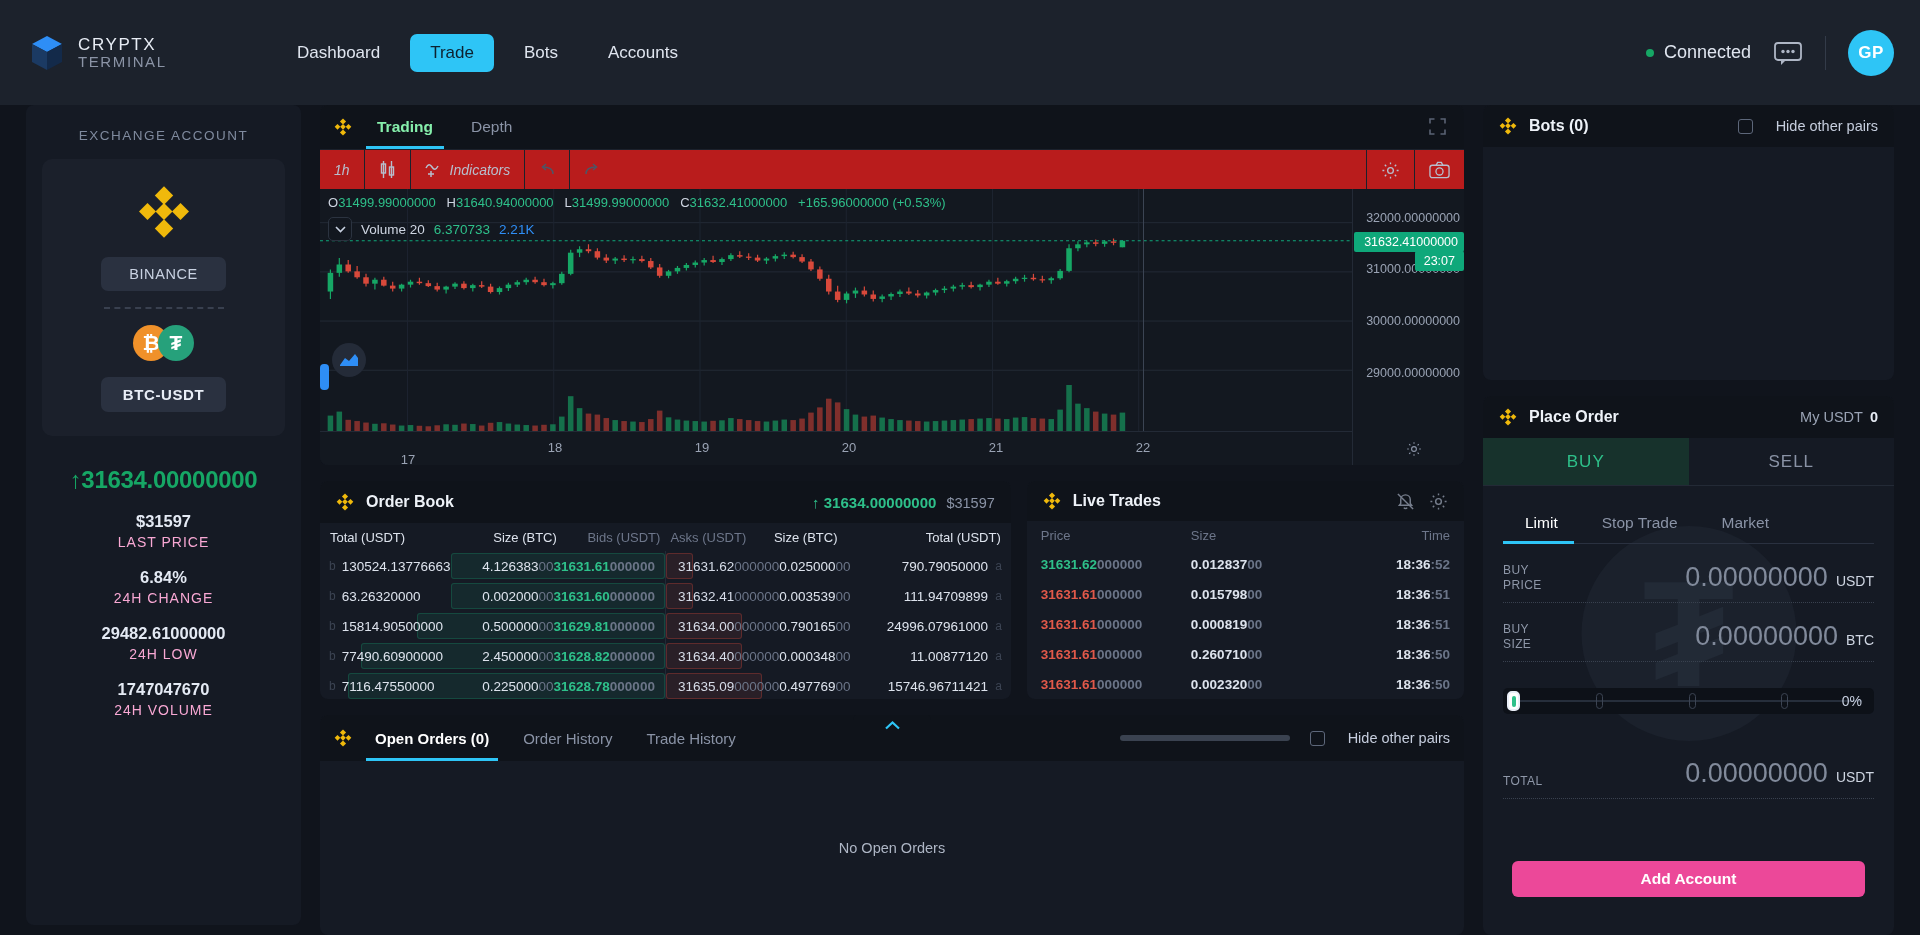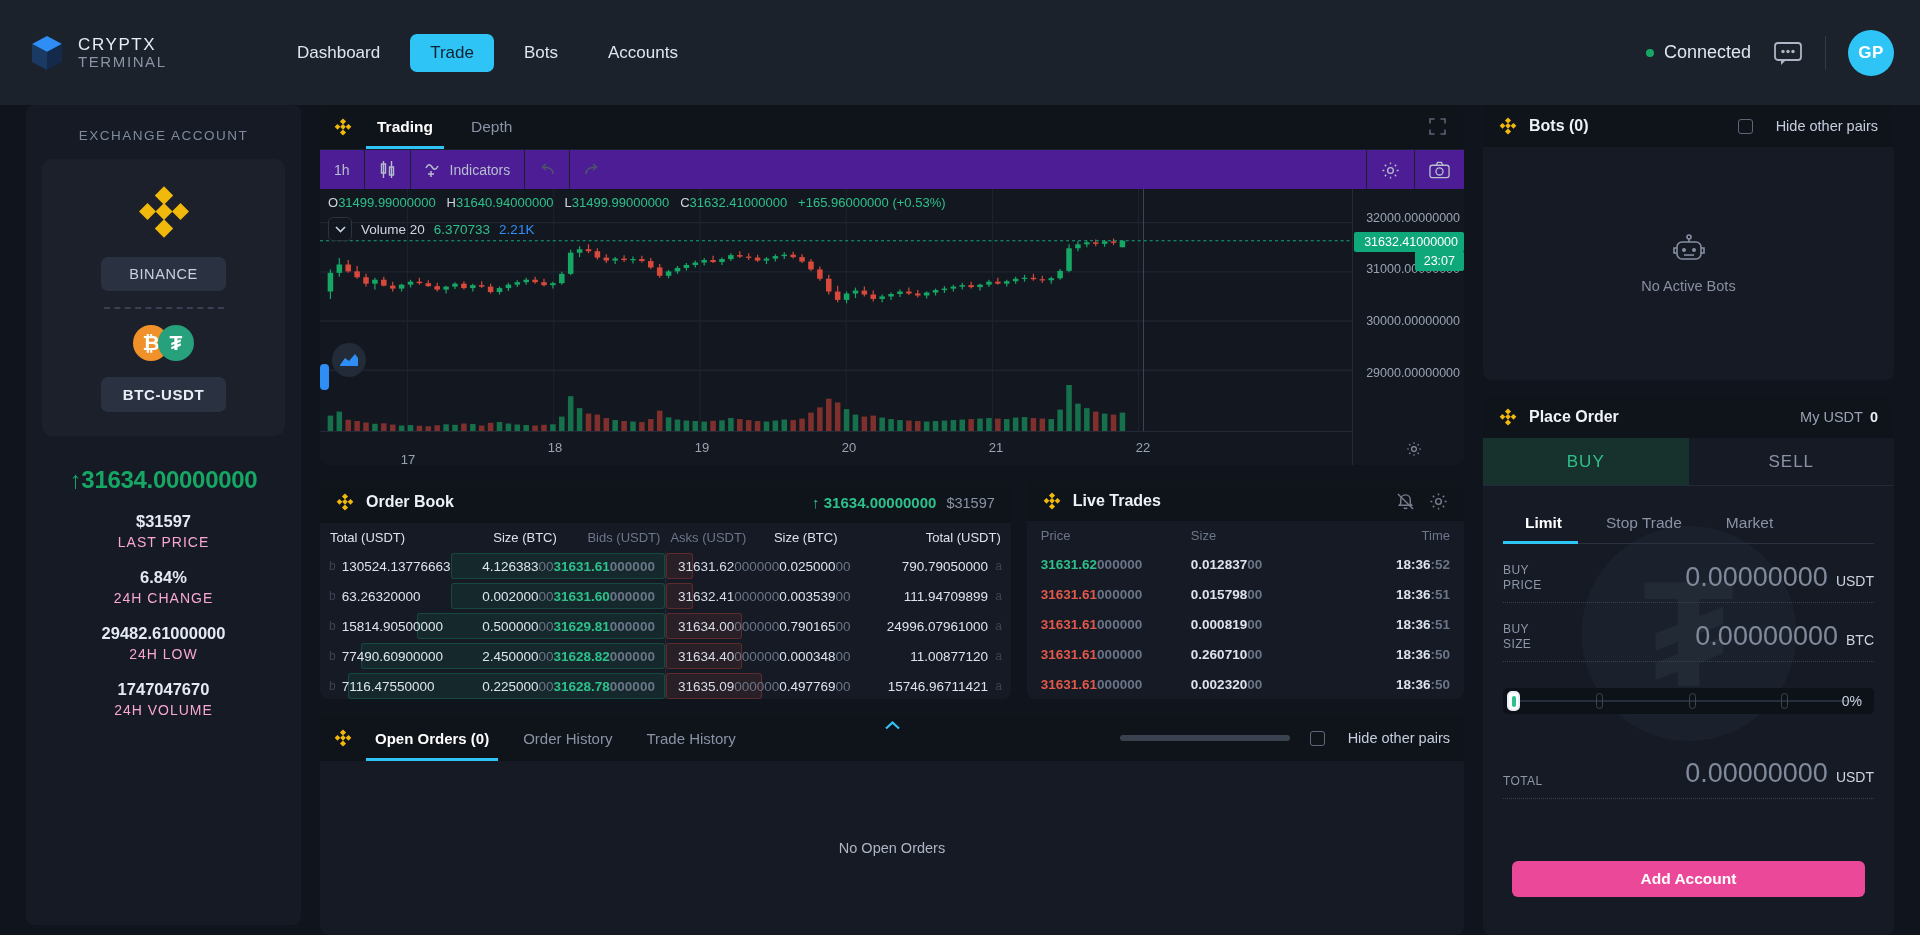--- a/index.html
+++ b/index.html
@@ -96,29 +96,29 @@
   .mini-diamond { width: 18px; height: 18px; position: relative; flex: 0 0 18px; }
 
   
   .chart-panel { height: 360px; display: flex; flex-direction: column; }
   .chart-tabs { background: #0f131a; height: 44px; display: flex; align-items: stretch; padding-left: 14px; position: relative; }
   .ctab {
     display: flex; align-items: center; padding: 0 19px; font-size: 15.5px;
     color: #79witz; cursor: pointer; position: relative;
   }
   .ctab { color: #8a93a6; }
-  .ctab.active { color: #ffffff; font-weight: 700; }
+  .ctab.active { color: #86efac; font-weight: 700; }
   .ctab.active::after {
     content: ''; position: absolute; left: 8px; right: 8px; bottom: 0; height: 3px; background: #2ec5f6;
   }
   .expand-ico { position: absolute; right: 18px; top: 13px; width: 17px; height: 17px; cursor: pointer; }
 
   .chart-tools {
-    height: 40px; background: #4c1d95; display: flex; align-items: stretch;
-    border-top: 1px solid #1b212c; position: relative;
+    height: 40px; background: #b91c1c; display: flex; align-items: stretch;
+    border-top: 1px solid #1b212c; position: relative; font-style: italic;
   }
   .tool {
     display: flex; align-items: center; gap: 7px; padding: 0 14px; font-size: 14px;
     color: #b7bfce; border-right: 1px solid #1b212c; cursor: pointer;
   }
   .tool.noborder { border-right: none; }
   .tool.dim { color: #4e5666; }
   .tools-right { position: absolute; right: 0; top: 0; height: 40px; display: flex; }
   .tools-right .tool { border-right: none; border-left: 1px solid #1b212c; }
 
@@ -251,21 +251,21 @@
   .order-body { flex: 1; padding: 0 20px; position: relative; }
   .watermark {
     position: absolute; left: 50%; top: 40px; transform: translateX(-50%);
     width: 215px; height: 215px; border-radius: 50%; background: #1b212c; z-index: 0;
     display: flex; align-items: center; justify-content: center;
   }
   .wm-t { font-size: 150px; color: #222a36; font-weight: 700; line-height: 1; }
   .otype-tabs { display: flex; gap: 0; position: relative; z-index: 2; padding-top: 22px;
                 border-bottom: 1px solid #2a3140; }
   .otype { padding: 6px 22px 11px; font-size: 15.5px; color: #8a93a6; cursor: pointer; position: relative; }
-  .otype.active { color: #fff; font-weight: 700; }
+  .otype.active { color: #fff; font-weight: 400; }
   .otype.active::after { content:''; position: absolute; left: 0; right: 6px; bottom: -1px; height: 3px; background: #2ec5f6; }
 
   .field { display: flex; align-items: flex-end; padding: 18px 0 9px; border-bottom: 1px dotted #39414f;
            position: relative; z-index: 2; }
   .field .lbl { font-size: 12px; color: #8e97a8; line-height: 1.25; letter-spacing: .4px; width: 62px; flex: 0 0 62px; }
   .field .val { flex: 1; text-align: right; font-size: 27px; color: #818a9b; }
   .field .unit { font-size: 14px; color: #cfd6e2; margin-left: 8px; padding-bottom: 4px; }
 
   .slider-wrap { position: relative; z-index: 2; margin-top: 26px; height: 26px;
                  background: #0d1118; border-radius: 5px; display: flex; align-items: center; padding: 0 6px; }
@@ -1024,34 +1024,20 @@
               <rect x="21" y="20.5" width="12" height="12" transform="rotate(45 27 26.5)"></rect>
             </g>
               </svg>
           </span>
           <span class="ttl">Bots (0)</span>
           <span class="chk-row" style="margin-left:auto;">
             <span class="chk"></span>
             <span>Hide other pairs</span>
           </span>
         </div>
-        <div class="bots-body">
-          <span>
-            <svg width="36" height="34" viewBox="0 0 36 34" stroke="#8790a2" stroke-width="1.6" fill="none">
-              <circle cx="18" cy="3" r="2"></circle>
-                <path d="M18 5v3"></path>
-              <rect x="6" y="8" width="24" height="17" rx="5"></rect>
-              <circle cx="13" cy="16" r="2" fill="#8790a2" stroke="none"></circle>
-              <circle cx="23" cy="16" r="2" fill="#8790a2" stroke="none"></circle>
-              <path d="M13 21h10"></path>
-              <path d="M6 14H3v5h3M30 14h3v5h-3"></path>
-            </svg>
-          </span>
-          <span class="t">No Active Bots</span>
-        </div>
       </div>
 
       <div class="panel order-panel">
         <div class="panel-head">
           <span class="mini-diamond">
             <svg width="18" height="18" viewBox="0 0 54 54">
                 <g fill="#f0b90b">
               <rect x="20.5" y="4" width="13" height="13" transform="rotate(45 27 10.5)"></rect>
               <rect x="4.5" y="20.5" width="12" height="12" transform="rotate(45 10.5 26.5)"></rect>
               <rect x="37.5" y="20.5" width="12" height="12" transform="rotate(45 43.5 26.5)"></rect>

